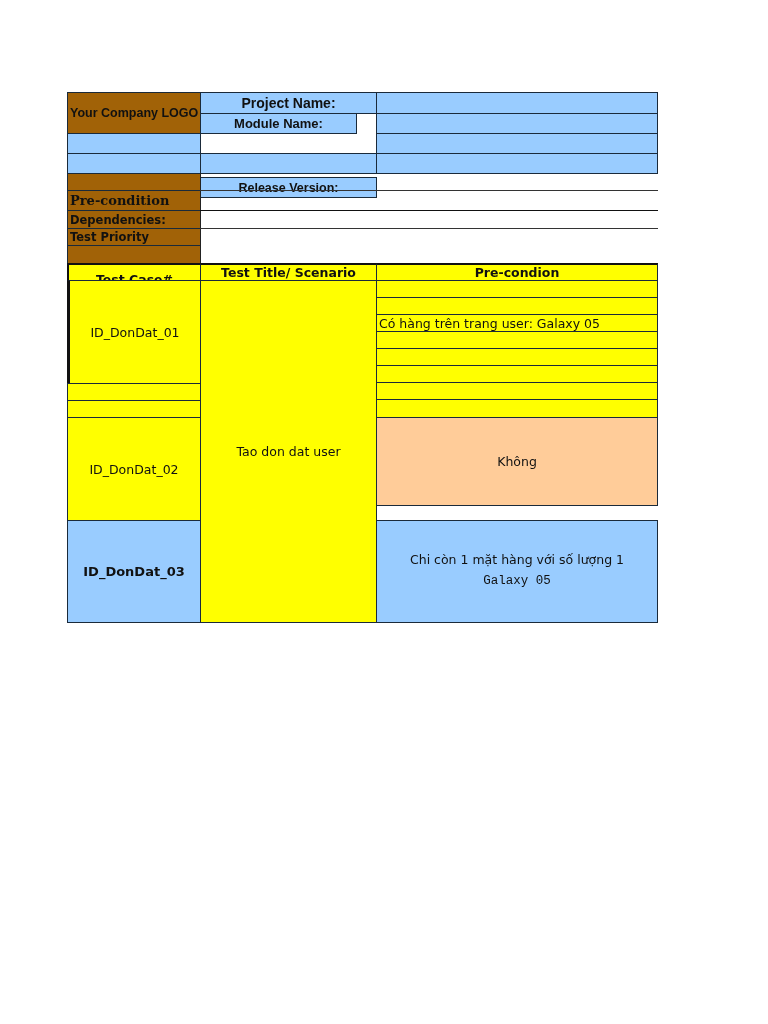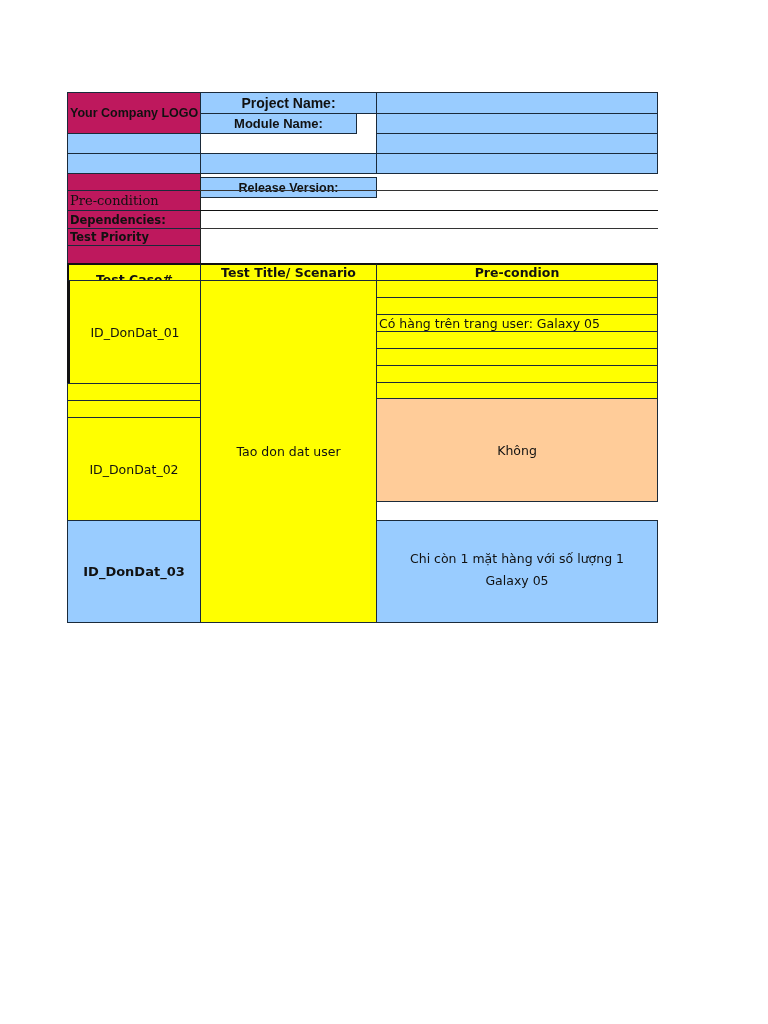--- a/index.html
+++ b/index.html
@@ -2,24 +2,24 @@
 <html><head>
   <meta charset="utf-8">
   <style>
     html, body { margin: 0; padding: 0; background: #ffffff; }
     body { width: 768px; height: 1024px; position: relative; overflow: hidden; font-family: "DejaVu Sans", sans-serif; color: #111; }
     .abs { position: absolute; box-sizing: border-box; }
     .cell { position: absolute; box-sizing: border-box; border: 1px solid #1a2a3a; display: flex; align-items: center; justify-content: center; overflow: hidden; white-space: nowrap; }
     .blue { background: #99CCFF; }
     .yellow { background: #FFFF00; }
     .orange { background: #FFCC99; }
-    .white { background: #be185d; text-align: right; }
+    .white { background: #a16207; text-align: right; }
     .hdr-label { font-family: "Liberation Sans", sans-serif; font-weight: bold; color: #111; }
     .left-label { font-family: "DejaVu Sans", sans-serif; font-weight: bold; font-size: 11.5px; justify-content: flex-start; padding-left: 2px; }
-    .serif-label { font-family: "DejaVu Serif", serif; font-weight: normal; font-size: 13px; justify-content: flex-start; padding-left: 2px; }
+    .serif-label { font-family: "DejaVu Serif", serif; font-weight: bold; font-size: 13px; justify-content: flex-start; padding-left: 2px; }
     .hline { position: absolute; height: 0; border-top: 1px solid #333; }
     .vline { position: absolute; width: 0; border-left: 1px solid #333; }
     .th { font-family: "DejaVu Sans", sans-serif; font-weight: bold; font-size: 12.5px; }
     .td { font-family: "DejaVu Sans", sans-serif; font-size: 12.5px; }
   </style>
 </head>
 <body>
 
 <div class="cell white hdr-label" style="left:67px; top:92px; width:134px; height:42px; font-size:12.5px; justify-content:flex-start; padding-left:2px;">
   <span>Your Company LOGO</span>
@@ -101,20 +101,20 @@
 <div class="cell yellow" style="left:376px; top:297px; width:282px; height:18px;"></div>
 <div class="cell yellow td" style="left:376px; top:314px; width:282px; height:18px; justify-content:flex-start; padding-left:2px;">
   <span>Có hàng trên trang user: Galaxy 05</span>
 </div>
 <div class="cell yellow" style="left:376px; top:331px; width:282px; height:18px;"></div>
 <div class="cell yellow" style="left:376px; top:348px; width:282px; height:18px;"></div>
 <div class="cell yellow" style="left:376px; top:365px; width:282px; height:18px;"></div>
 <div class="cell yellow" style="left:376px; top:382px; width:282px; height:18px;"></div>
 <div class="cell yellow" style="left:376px; top:399px; width:282px; height:19px;"></div>
 
-<div class="cell orange td" style="left:376px; top:398px; width:282px; height:104px;text-align:center;">
+<div class="cell orange td" style="left:376px; top:417px; width:282px; height:89px;text-align:center;">
   <span>Không</span>
 </div>
 
 <div class="cell blue td" style="left:376px; top:520px; width:282px; height:103px; flex-direction:column; padding-bottom:4px;">
   <span>Chi còn 1 mặt hàng với số lượng 1</span>
-  <span style="margin-top:7px;">Galaxy 05</span>
+  <span style="margin-top:7px;font-family:Liberation Mono, monospace;">Galaxy 05</span>
 </div>
 
 </body></html>

